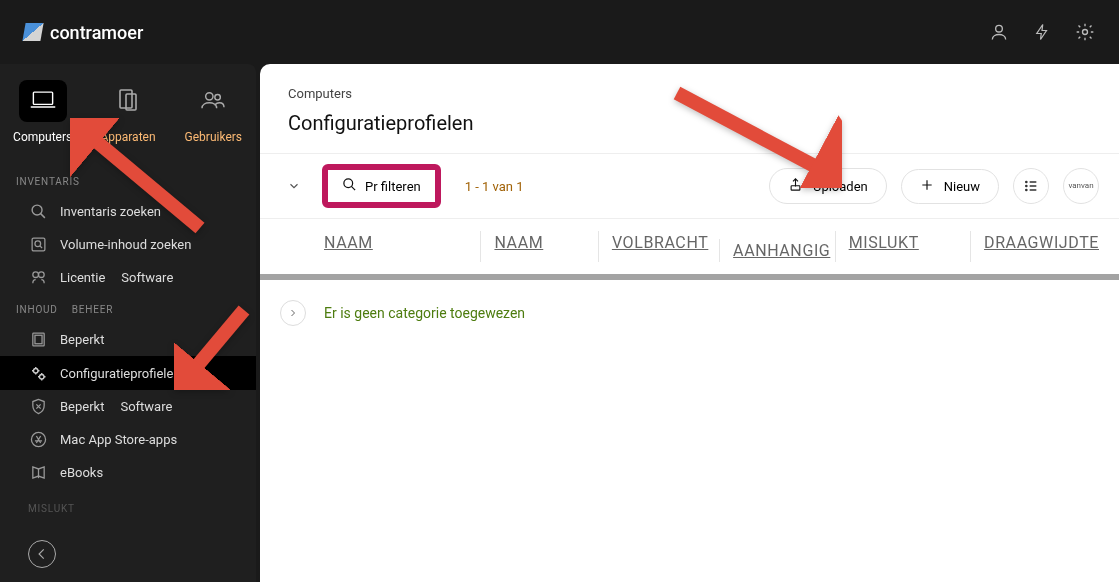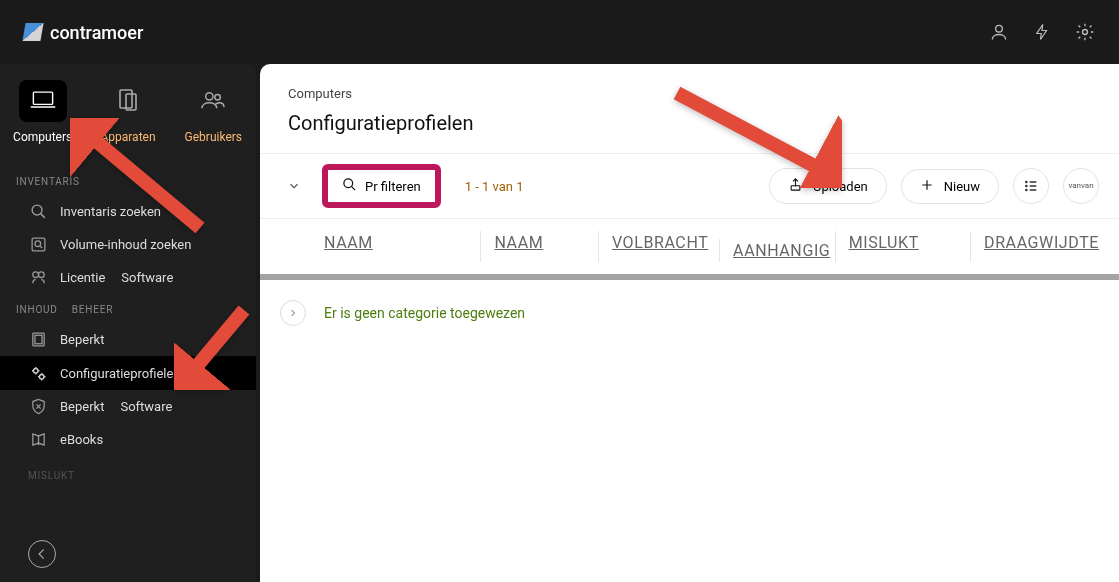--- a/index.html
+++ b/index.html
@@ -406,20 +406,29 @@
     </div>
     <div class="nav-item">
       <span class="nav-item-icon">
         <svg width="17" height="17" viewBox="0 0 24 24" fill="none" stroke="currentColor" stroke-width="1.8">
             <path d="M12 2 4 5v6c0 5 3.5 9 8 11 4.5-2 8-6 8-11V5l-8-3z"></path>
             <path d="m9 9 6 6M15 9l-6 6"></path>
           </svg>
       </span>
       <span class="nav-item-label">Beperkt</span>
       <span class="nav-item-label sub">Software</span>
+    </div>
+    <div class="nav-item">
+      <span class="nav-item-icon">
+        <svg width="17" height="17" viewBox="0 0 24 24" fill="none" stroke="currentColor" stroke-width="1.8">
+            <circle cx="12" cy="12" r="10"></circle>
+            <path d="m9 7 6 10M15 7 9 17M7 14h10"></path>
+          </svg>
+      </span>
+      <span class="nav-item-label">Mac App Store-apps</span>
     </div>
     <div class="nav-item">
       <span class="nav-item-icon">
         <svg width="17" height="17" viewBox="0 0 24 24" fill="none" stroke="currentColor" stroke-width="1.8">
             <path d="M4 4v16l8-3 8 3V4l-8 3-8-3z"></path>
             <path d="M12 7v13"></path>
           </svg>
       </span>
       <span class="nav-item-label">eBooks</span>
     </div>

